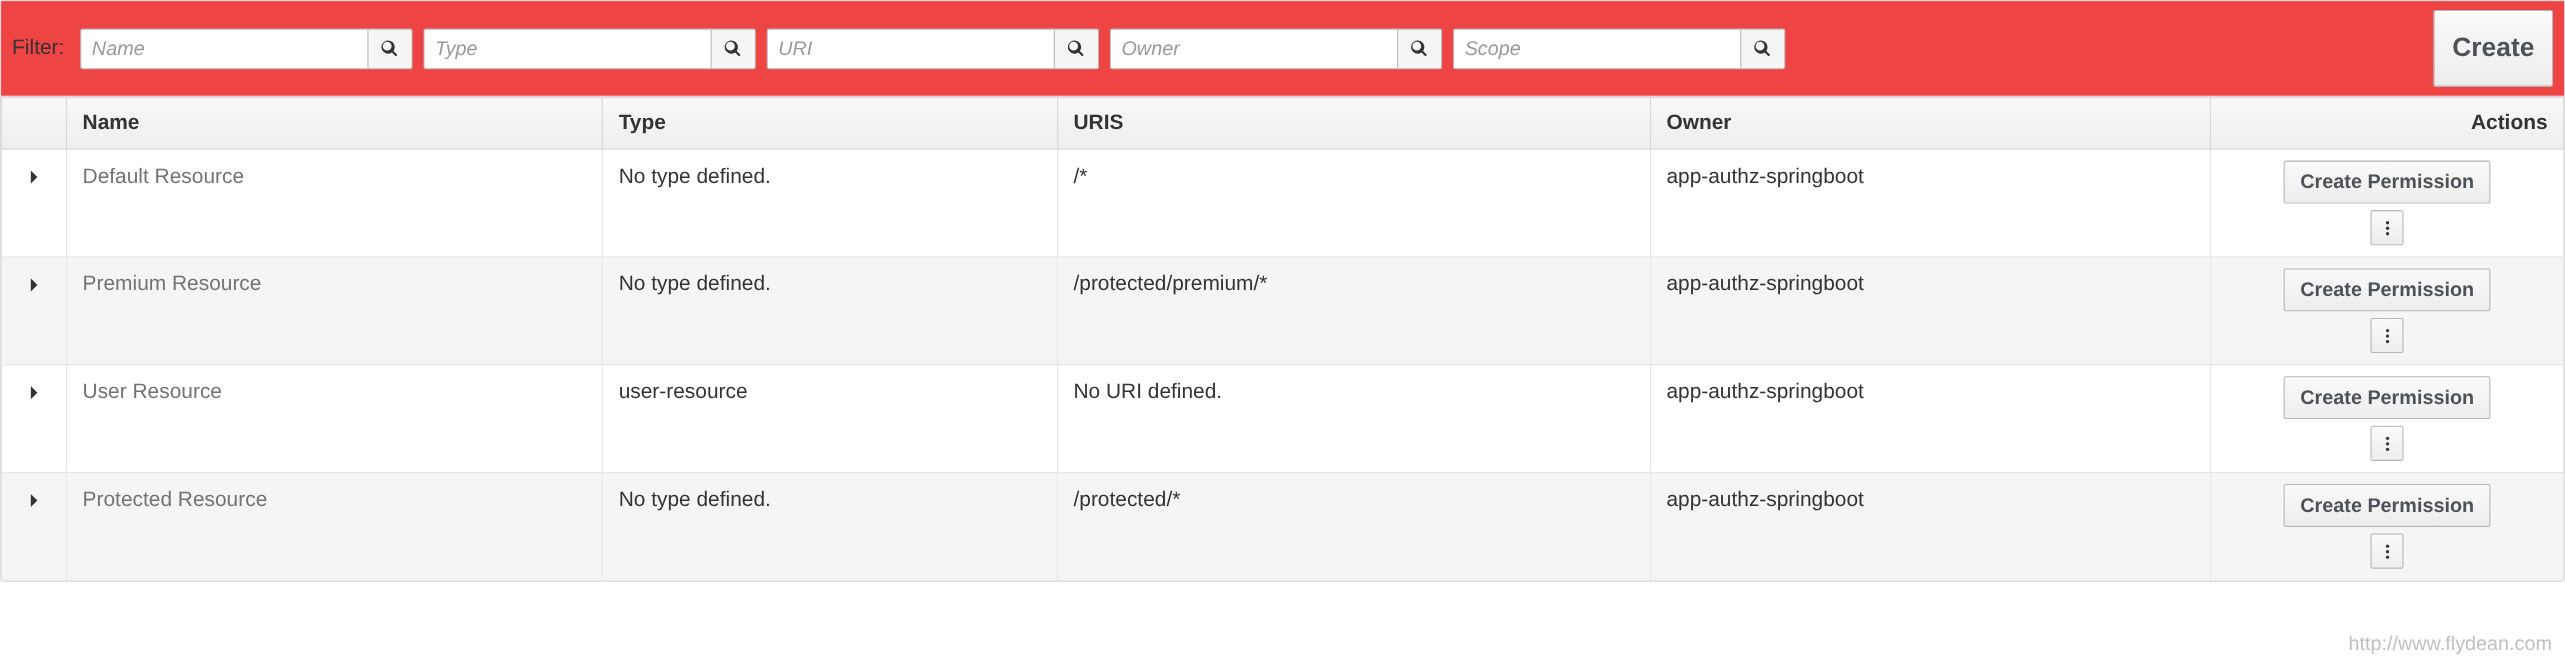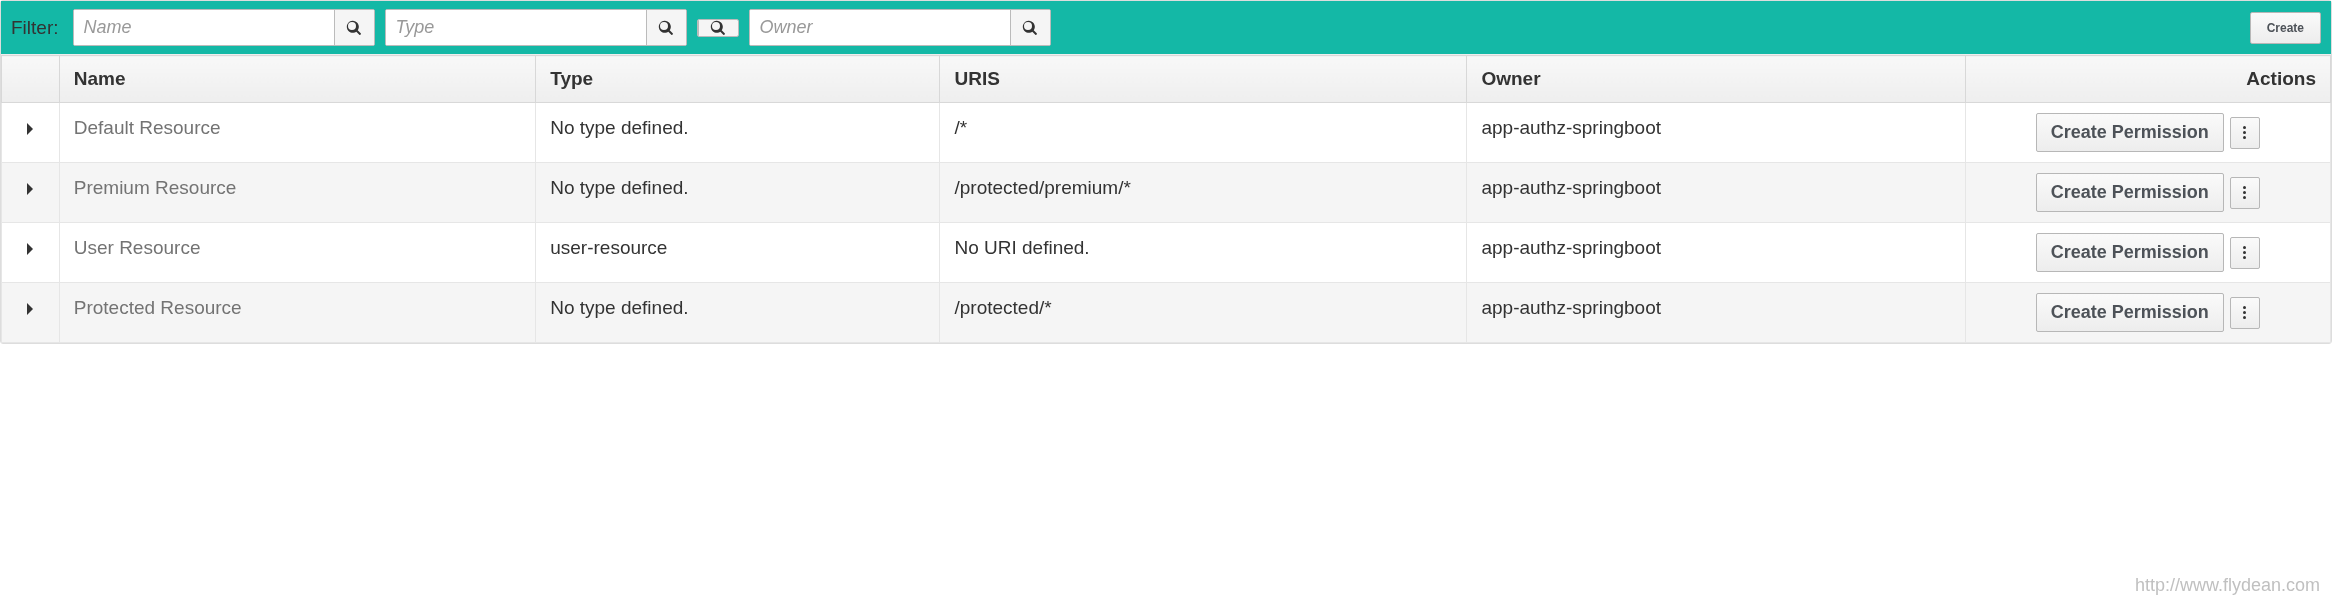--- a/index.html
+++ b/index.html
@@ -15,21 +15,21 @@
     }
     .container {
       border: 1px solid #ddd;
       border-radius: 3px;
     }
     .filter-bar {
       display: flex;
       align-items: center;
       padding: 8px 10px;
       gap: 10px;
-      background: #14b8a6;
+      background: #ef4444;
       border-bottom: 1px solid #eee;
     }
     .filter-label {
       font-weight: normal;
       color: #333;
       margin-right: 4px;
     }
     .input-group {
       display: flex;
       border: 1px solid #bbb;
@@ -60,22 +60,22 @@
       justify-content: center;
       cursor: pointer;
     }
     .spacer {
       flex: 1;
     }
     .create-btn {
       background: linear-gradient(#fafafa, #ededed);
       border: 1px solid #b7b7b7;
       border-radius: 2px;
-      padding: 8px 16px;
-      font-size: 12px;
+      padding: 20px 16px;
+      font-size: 24px;
       font-weight: 600;
       color: #4d5258;
       cursor: pointer;
       text-align: right;
     }
     table {
       width: 100%;
       border-collapse: collapse;
     }
     thead th {
@@ -113,21 +113,21 @@
       color: #737373;
       text-decoration: none;
       cursor: pointer;
     }
     .actions-cell {
       text-align: center;
       padding: 10px 14px;
     }
     .action-group {
       display: inline-flex;
-      flex-direction: row;
+      flex-direction: column;
       align-items: center;
       gap: 6px;
     }
     .create-perm-btn {
       background: linear-gradient(#fafafa, #ededed);
       border: 1px solid #b7b7b7;
       border-radius: 2px;
       padding: 8px 14px;
       font-size: 18px;
       font-weight: 600;
@@ -193,36 +193,45 @@
     <div class="input-group">
       <input type="text" placeholder="Type" style="">
       <button class="search-btn">
         <svg width="16" height="16" viewBox="0 0 16 16">
             <path fill="#333" d="M11.7 10.3a6 6 0 1 0-1.4 1.4l3 3a1 1 0 0 0 1.4-1.4l-3-3zM6 10a4 4 0 1 1 0-8 4 4 0 0 1 0 8z"></path>
           </svg>
       </button>
     </div>
 
     <div class="input-group">
+      <input type="text" placeholder="URI" style="">
       <button class="search-btn">
         <svg width="16" height="16" viewBox="0 0 16 16">
             <path fill="#333" d="M11.7 10.3a6 6 0 1 0-1.4 1.4l3 3a1 1 0 0 0 1.4-1.4l-3-3zM6 10a4 4 0 1 1 0-8 4 4 0 0 1 0 8z"></path>
           </svg>
       </button>
     </div>
 
     <div class="input-group">
       <input type="text" placeholder="Owner" style="">
       <button class="search-btn">
         <svg width="16" height="16" viewBox="0 0 16 16">
             <path fill="#333" d="M11.7 10.3a6 6 0 1 0-1.4 1.4l3 3a1 1 0 0 0 1.4-1.4l-3-3zM6 10a4 4 0 1 1 0-8 4 4 0 0 1 0 8z"></path>
           </svg>
       </button>
     </div>
 
+    <div class="input-group">
+      <input type="text" placeholder="Scope" style="">
+      <button class="search-btn">
+        <svg width="16" height="16" viewBox="0 0 16 16">
+            <path fill="#333" d="M11.7 10.3a6 6 0 1 0-1.4 1.4l3 3a1 1 0 0 0 1.4-1.4l-3-3zM6 10a4 4 0 1 1 0-8 4 4 0 0 1 0 8z"></path>
+          </svg>
+      </button>
+    </div>
 
     <div class="spacer"></div>
 
     <button class="create-btn">Create</button>
   </div>
 
   <table>
     <colgroup>
       <col class="c-expand">
         <col class="c-name">

